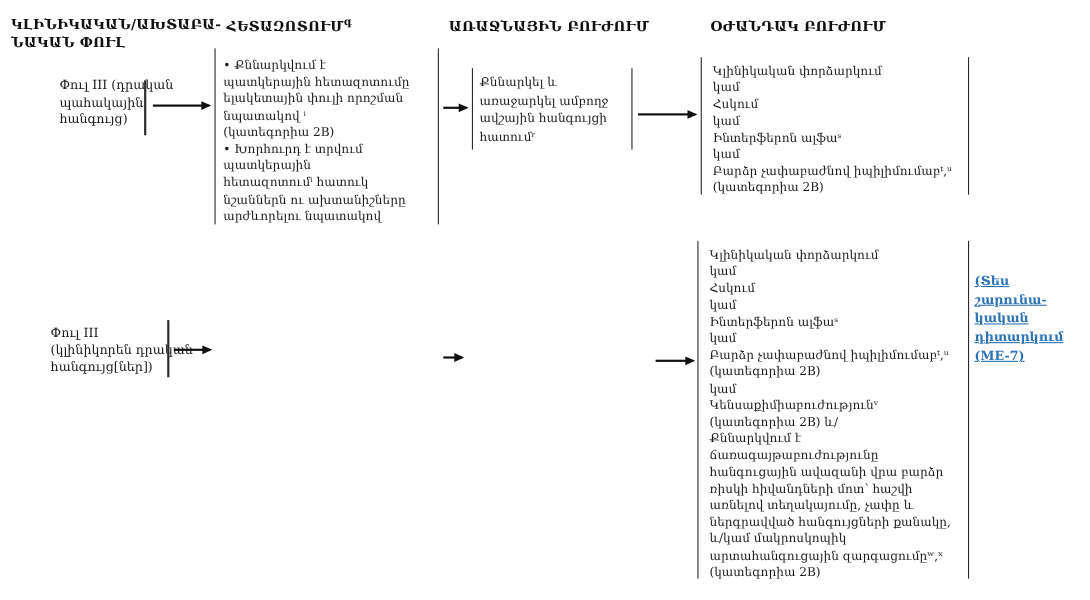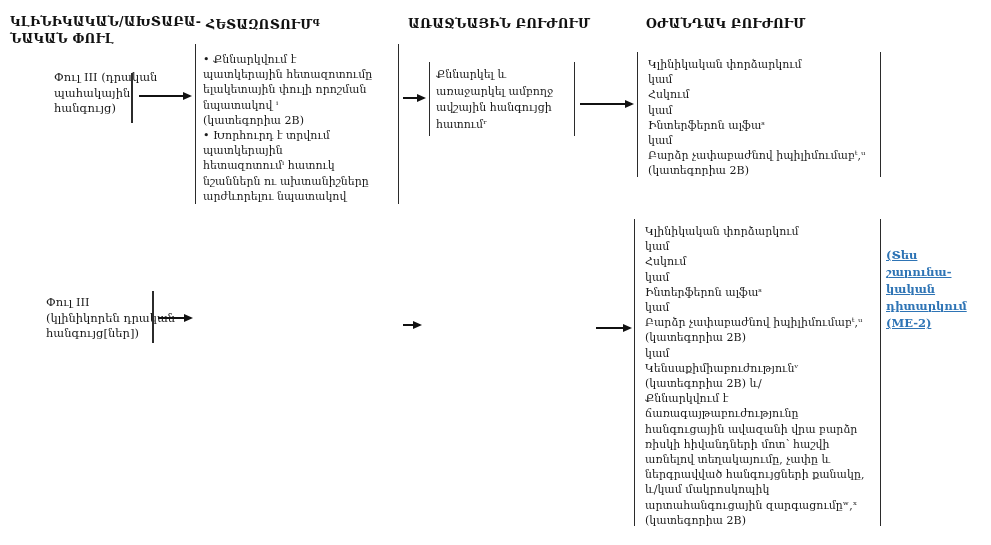--- a/index.html
+++ b/index.html
@@ -115,15 +115,15 @@
 ներգրավված հանգույցների քանակը,
 և/կամ մակրոսկոպիկ
 արտահանգուցային զարգացումըʷ,ˣ
 (կատեգորիա 2B)</div>
   </div>
 
   <div class="link" style="left:886px;top:247px;width:80px;">(Տես
 շարունա-
 կական
 դիտարկում
-(ME-2)</div>
+(ME-7)</div>
 
 </div>
 
 </body></html>

